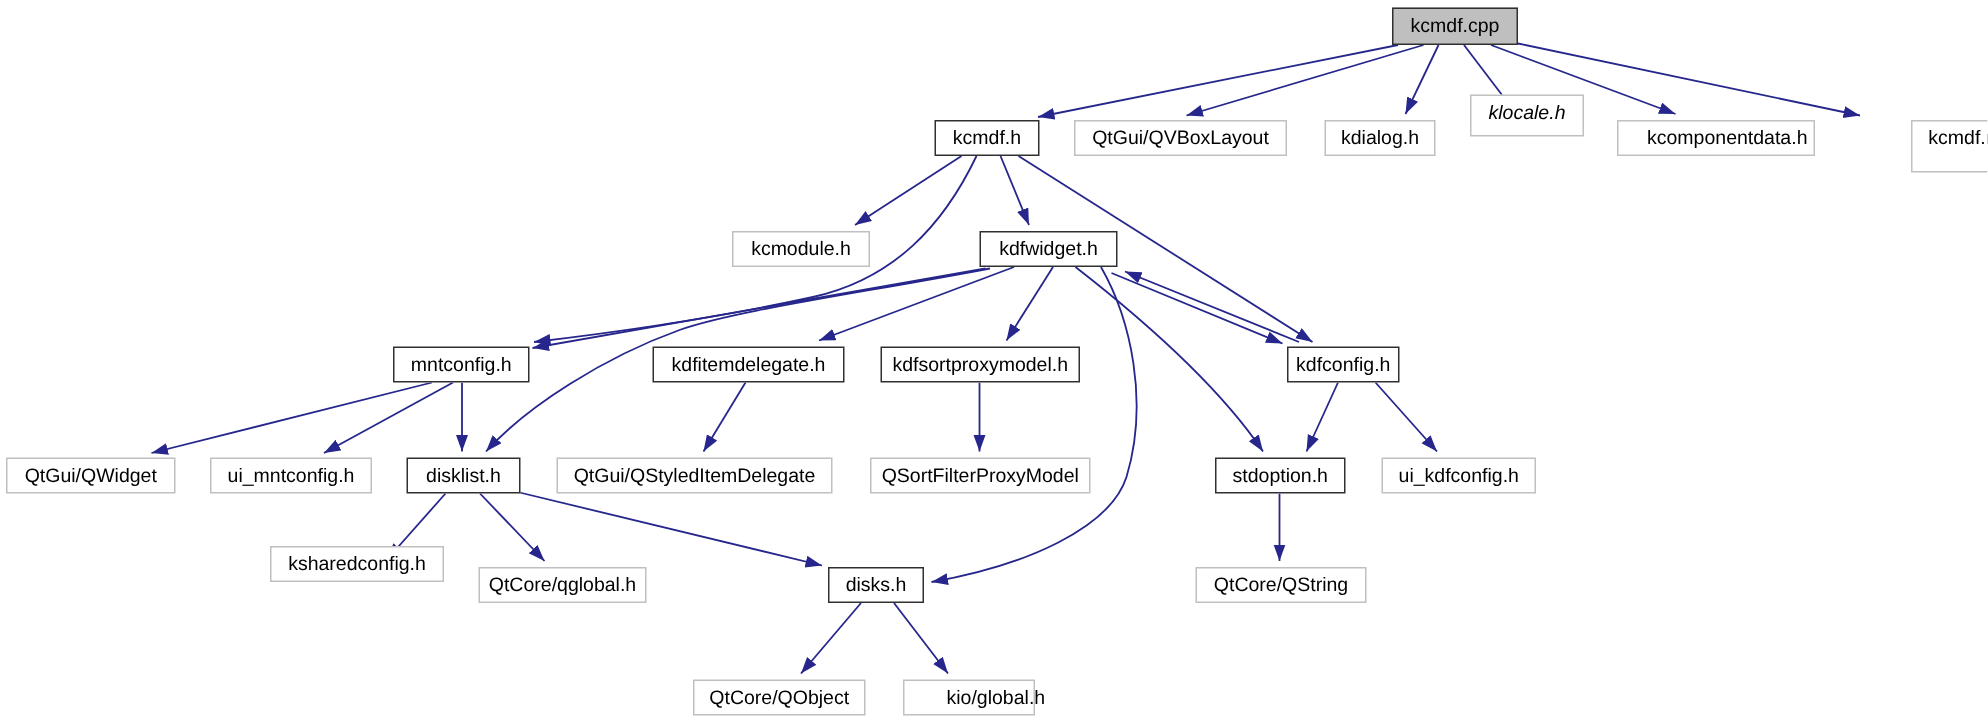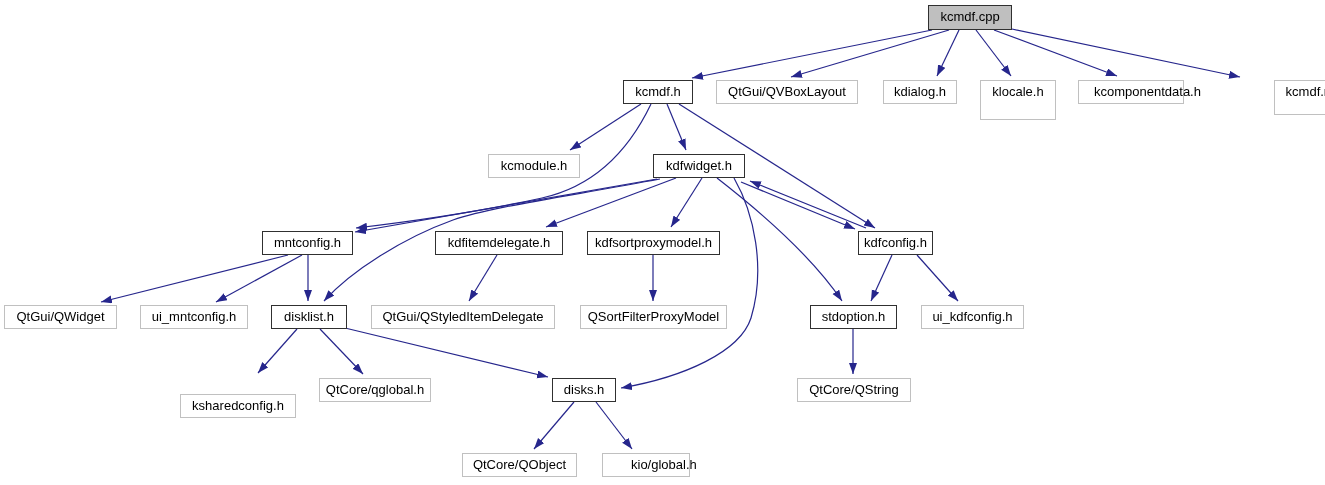--- a/index.html
+++ b/index.html
@@ -92,35 +92,35 @@
         <path class="edge" d="M 345 328 L 548 377" marker-end="url(#arrow)"></path>
         <path class="edge" d="M 574 402 L 534 449" marker-end="url(#arrow)"></path>
         <path class="edge" d="M 596 402 L 632 449" marker-end="url(#arrow)"></path>
       </g>
   </svg>
 
 <div class="node root" style="left: 928px; top: 5px; width: 84px; height: 25px; line-height: 22px;">kcmdf.cpp</div>
     <div class="node internal" style="left: 623px; top: 80px; width: 70px; height: 24px; line-height: 21px;">kcmdf.h</div>
     <div class="node external" style="left: 716px; top: 80px; width: 142px; height: 24px; line-height: 21px;">QtGui/QVBoxLayout</div>
     <div class="node external" style="left: 883px; top: 80px; width: 74px; height: 24px; line-height: 21px;">kdialog.h</div>
-    <div class="node external" style="left: 980px; top: 80px; width: 76px; height: 40px; line-height: 21px;">klocale.h</div>
-    <div class="node external" style="left: 1078px; top: 80px; width: 106px; height: 24px; line-height: 21px; padding-left: 15px;">kcomponentdata.h</div>
+    <div class="node external" style="left: 980px; top: 63px; width: 76px; height: 28px; line-height: 21px; font-style: italic;">klocale.h</div>
+    <div class="node external" style="left: 1078px; top: 80px; width: 132px; height: 24px; line-height: 21px; padding-left: 15px;">kcomponentdata.h</div>
     <div class="node external" style="left: 1274px; top: 80px; width: 86px; height: 35px; line-height: 21px;">kcmdf.moc</div>
     <div class="node external" style="left: 488px; top: 154px; width: 92px; height: 24px; line-height: 21px;">kcmodule.h</div>
     <div class="node internal" style="left: 653px; top: 154px; width: 92px; height: 24px; line-height: 21px;">kdfwidget.h</div>
     <div class="node internal" style="left: 262px; top: 231px; width: 91px; height: 24px; line-height: 21px;">mntconfig.h</div>
     <div class="node internal" style="left: 435px; top: 231px; width: 128px; height: 24px; line-height: 21px;">kdfitemdelegate.h</div>
     <div class="node internal" style="left: 587px; top: 231px; width: 133px; height: 24px; line-height: 21px;">kdfsortproxymodel.h</div>
     <div class="node internal" style="left: 858px; top: 231px; width: 75px; height: 24px; line-height: 21px;">kdfconfig.h</div>
     <div class="node external" style="left: 4px; top: 305px; width: 113px; height: 24px; line-height: 21px;">QtGui/QWidget</div>
     <div class="node external" style="left: 140px; top: 305px; width: 108px; height: 24px; line-height: 21px;">ui_mntconfig.h</div>
     <div class="node internal" style="left: 271px; top: 305px; width: 76px; height: 24px; line-height: 21px;">disklist.h</div>
     <div class="node external" style="left: 580px; top: 305px; width: 147px; height: 24px; line-height: 21px;">QSortFilterProxyModel</div>
     <div class="node external" style="left: 371px; top: 305px; width: 184px; height: 24px; line-height: 21px;">QtGui/QStyledItemDelegate</div>
     <div class="node internal" style="left: 810px; top: 305px; width: 87px; height: 24px; line-height: 21px;">stdoption.h</div>
     <div class="node external" style="left: 921px; top: 305px; width: 103px; height: 24px; line-height: 21px;">ui_kdfconfig.h</div>
-    <div class="node external" style="left: 180px; top: 394px; width: 116px; height: 24px; line-height: 21px;">ksharedconfig.h</div>
+    <div class="node external" style="left: 180px; top: 364px; width: 116px; height: 24px; line-height: 21px;">ksharedconfig.h</div>
     <div class="node external" style="left: 319px; top: 378px; width: 112px; height: 24px; line-height: 21px;">QtCore/qglobal.h</div>
     <div class="node internal" style="left: 552px; top: 378px; width: 64px; height: 24px; line-height: 21px;">disks.h</div>
     <div class="node external" style="left: 797px; top: 378px; width: 114px; height: 24px; line-height: 21px;">QtCore/QString</div>
     <div class="node external" style="left: 462px; top: 453px; width: 115px; height: 24px; line-height: 21px;">QtCore/QObject</div>
     <div class="node external" style="left: 602px; top: 453px; width: 88px; height: 24px; line-height: 21px; padding-left: 28px;">kio/global.h</div>
   </div>
 
 </body></html>

